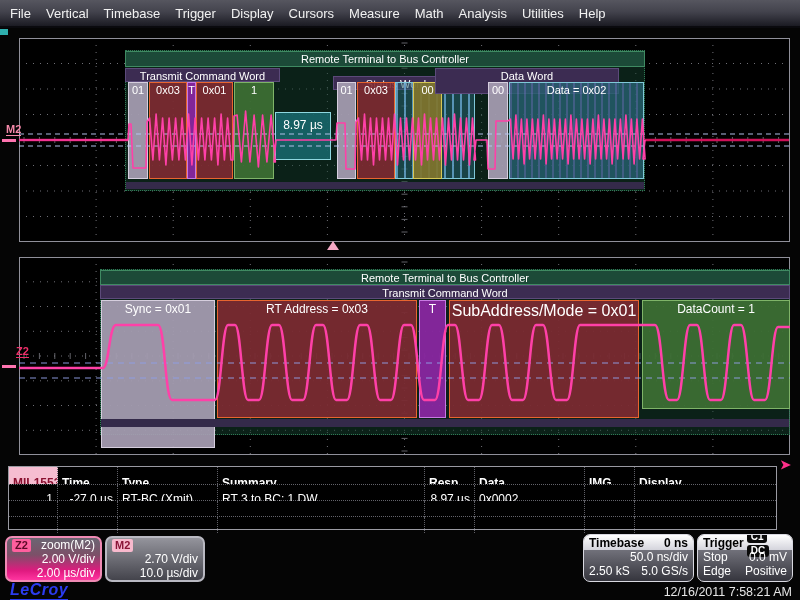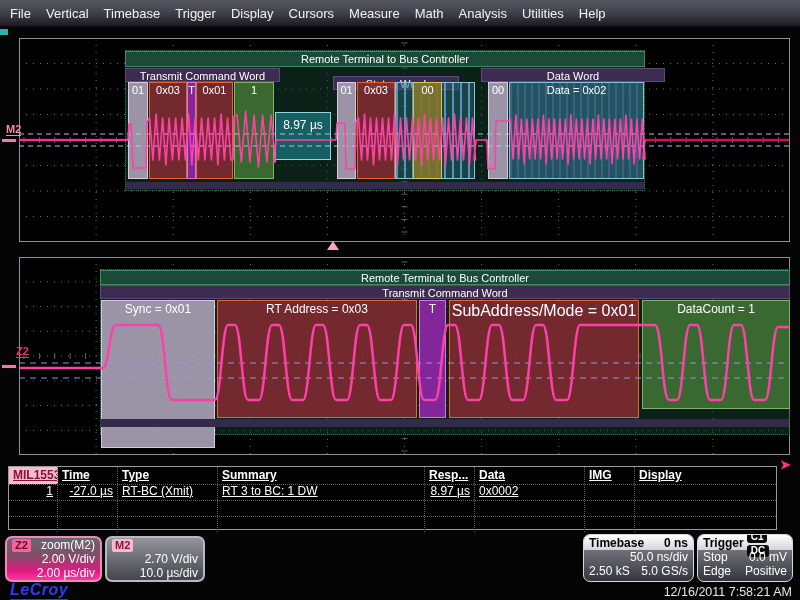--- a/index.html
+++ b/index.html
@@ -46,21 +46,21 @@
 
   .trig-tri{position:absolute;left:327px;top:241px;width:0;height:0;
     border-left:6px solid transparent;border-right:6px solid transparent;border-bottom:9px solid #f4a8c4;}
   .ovf-arrow{position:absolute;left:780px;top:457px;color:#ff2f8a;font-size:13px;font-weight:bold;}
 
   
   .tbl{position:absolute;left:8px;top:466px;width:769px;height:64px;border:1px solid #9a9aa2;
     background:#000;box-sizing:border-box;font-size:12px;color:#fff;}
   .trow{display:grid;grid-template-columns:49px 60px 100px 207px 50px 110px 50px 1fr;height:17px;line-height:16px;}
   .trow.data{height:15px;line-height:13px;border-top:1px dotted #63636a;}
-  .tcell{padding:0 4px;border-right:1px dotted #5f5f66;overflow:hidden;white-space:nowrap;box-sizing:border-box;text-decoration:underline;}
+  .tcell{padding:8px 4px;border-right:1px dotted #5f5f66;overflow:hidden;white-space:nowrap;box-sizing:border-box;}
   .tcell:last-child{border-right:none;}
   .th{font-weight:bold;}
   .mil{background:#f6bdd1;color:#8a1030;}
   .num{text-align:right;}
 
   
   .descbox{position:absolute;border-radius:7px;box-sizing:border-box;font-size:12px;color:#fff;overflow:hidden;}
   .z2box{left:5px;top:536px;width:97px;height:46px;border:2px solid #f08ab4;
     background:linear-gradient(180deg,#6b6572 0%,#7c5068 40%,#e01a80 78%,#ff35a0 100%);}
   .m2box{left:105px;top:536px;width:100px;height:46px;border:2px solid #b9b9c2;
@@ -122,21 +122,21 @@
       <div class="seg grn" style="left:215px;top:44px;width:40px;height:97px">1</div>
 
       <div class="resp" style="left:256px;top:74px;width:56px;height:48px">8.97 µs</div>
 
       <div class="band purple" style="left:314px;top:38px;width:126px;height:14px">Status Word</div>
       <div class="seg tealstr" style="left:376px;top:44px;width:80px;height:97px"></div>
       <div class="seg gray" style="left:318px;top:44px;width:19px;height:97px">01</div>
       <div class="seg red" style="left:338px;top:44px;width:38px;height:97px">0x03</div>
       <div class="seg olv" style="left:394px;top:44px;width:29px;height:97px">00</div>
 
-      <div class="band purple" style="left:462px;top:30px;width:184px;height:14px">Data Word</div>
+      <div class="band purple" style="left:416px;top:30px;width:184px;height:26px">Data Word</div>
       <div class="seg gray" style="left:469px;top:44px;width:20px;height:97px">00</div>
       <div class="seg teal" style="left:490px;top:44px;width:135px;height:97px">Data = 0x02</div>
     </div>
 
     <svg id="wave-top" class="layer wavesvg" width="771" height="204">
         <path d="M0 96H771M0 108H771" stroke="#b9c6f2" stroke-width="1" stroke-dasharray="5 4" fill="none" opacity="0.95"></path>
         <path d="M0 102H109M626 102H770" stroke="#cf1058" stroke-width="2.5" fill="none"></path>
         <path d="M0 102L109 102L110 86L112 86L114 130L127 130L128 84L130.6 80L133.9 122L137.1 76L140.4 122L143.6 80L146.9 127L150.1 80L153.4 122L156.6 80L159.9 122L163.1 80L166.4 122L169.6 76L172.9 127L176.1 80L179.4 122L182.6 80L185.9 122L189.1 80L192.4 122L195.6 80L198.9 127L202.1 76L205.4 122L208.6 80L211.9 122L214 122L215 78L218.1 77L222.4 124L226.6 73L230.9 124L235.1 77L239.4 129L243.6 77L247.9 124L252.1 77L256.4 124L255 124L257 102L317 102L318 85L326 85L327 131L336 131L337 84L339.5 80L342.5 122L345.5 76L348.5 122L351.5 80L354.5 127L357.5 80L360.5 122L363.5 80L366.5 122L369.5 80L372.5 122L375.5 76L378.5 127L381.5 80L384.5 122L387.5 80L390.5 122L393.5 80L396.5 122L399.5 80L402.5 127L405.5 76L408.5 122L411.5 80L414.5 122L417.5 80L420.5 122L423.5 80L426.5 127L429.5 80L432.5 122L435.5 76L438.5 122L441.5 80L444.5 122L447.5 80L450.5 127L453.5 80L456.5 122L455 122L457 102L468 102L469 131L476 131L477 83L489 83L491.4 81L494.1 121L496.9 77L499.6 121L502.4 81L505.1 126L507.9 81L510.6 121L513.4 81L516.1 121L518.9 81L521.6 121L524.4 77L527.1 126L529.9 81L532.6 121L535.4 81L538.1 121L540.9 81L543.6 121L546.4 81L549.1 126L551.9 77L554.6 121L557.4 81L560.1 121L562.9 81L565.6 121L568.4 81L571.1 126L573.9 81L576.6 121L579.4 77L582.1 121L584.9 81L587.6 121L590.4 81L593.1 126L595.9 81L598.6 121L601.4 81L604.1 121L606.9 77L609.6 121L612.4 81L615.1 126L617.9 81L620.6 121L623.4 81L626.1 121L624 121L626 102" stroke="#ff40a8" stroke-width="1.6" fill="none" stroke-linejoin="round"></path>
       </svg>
   </div>

